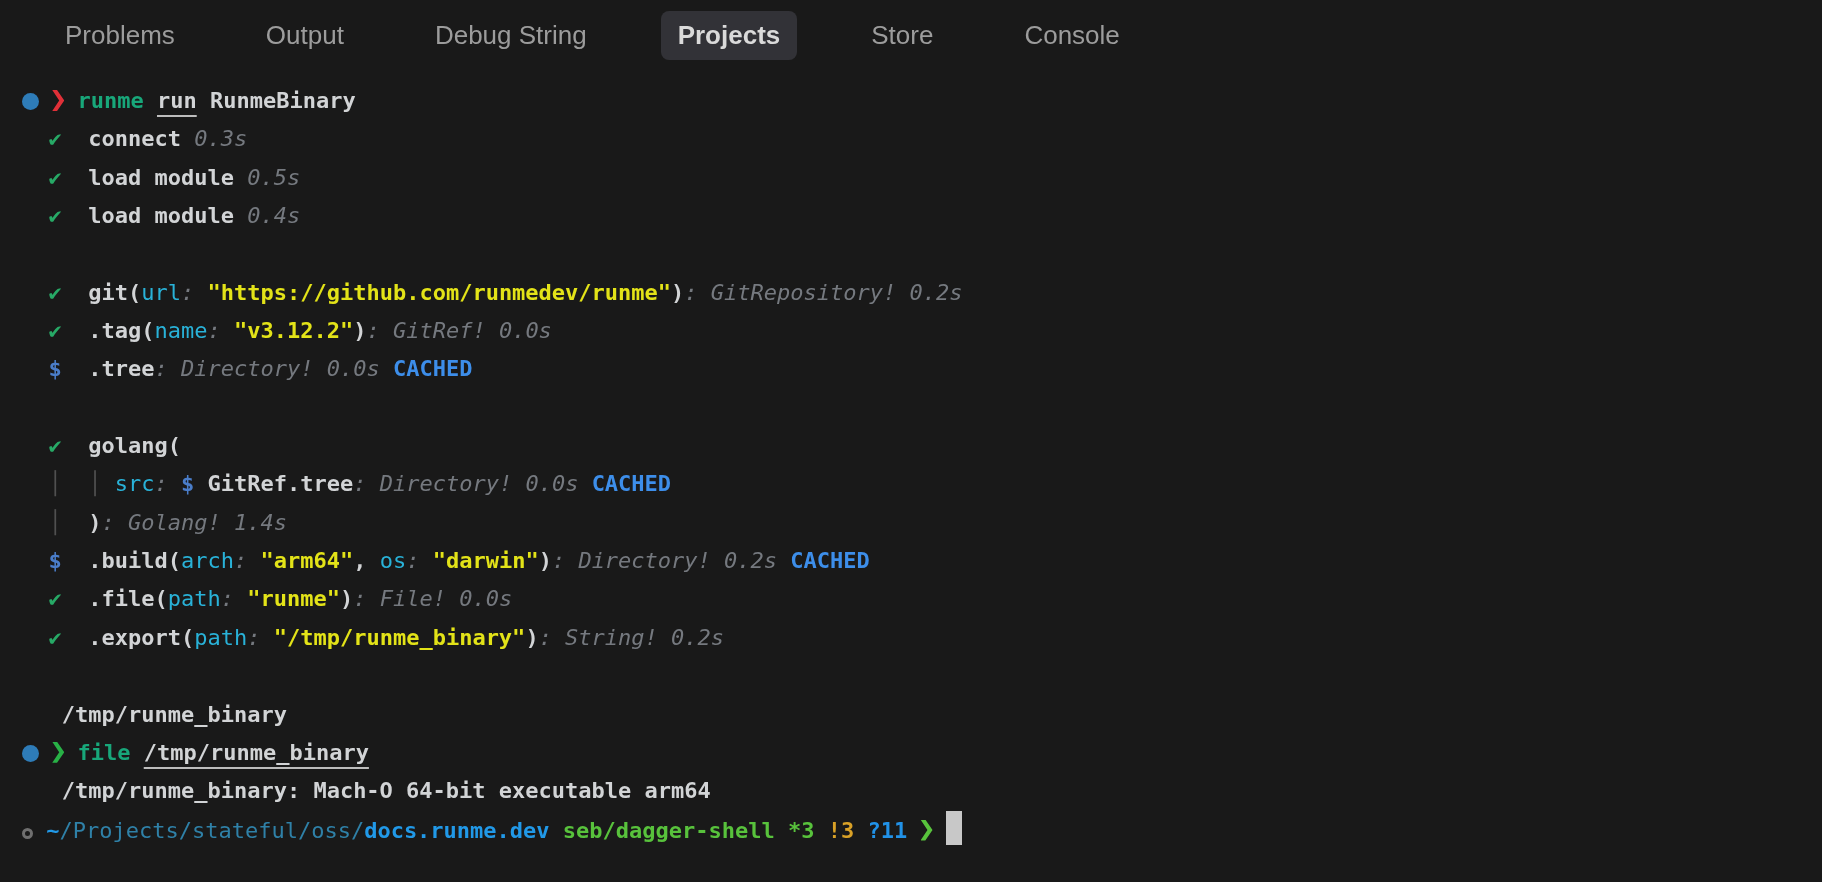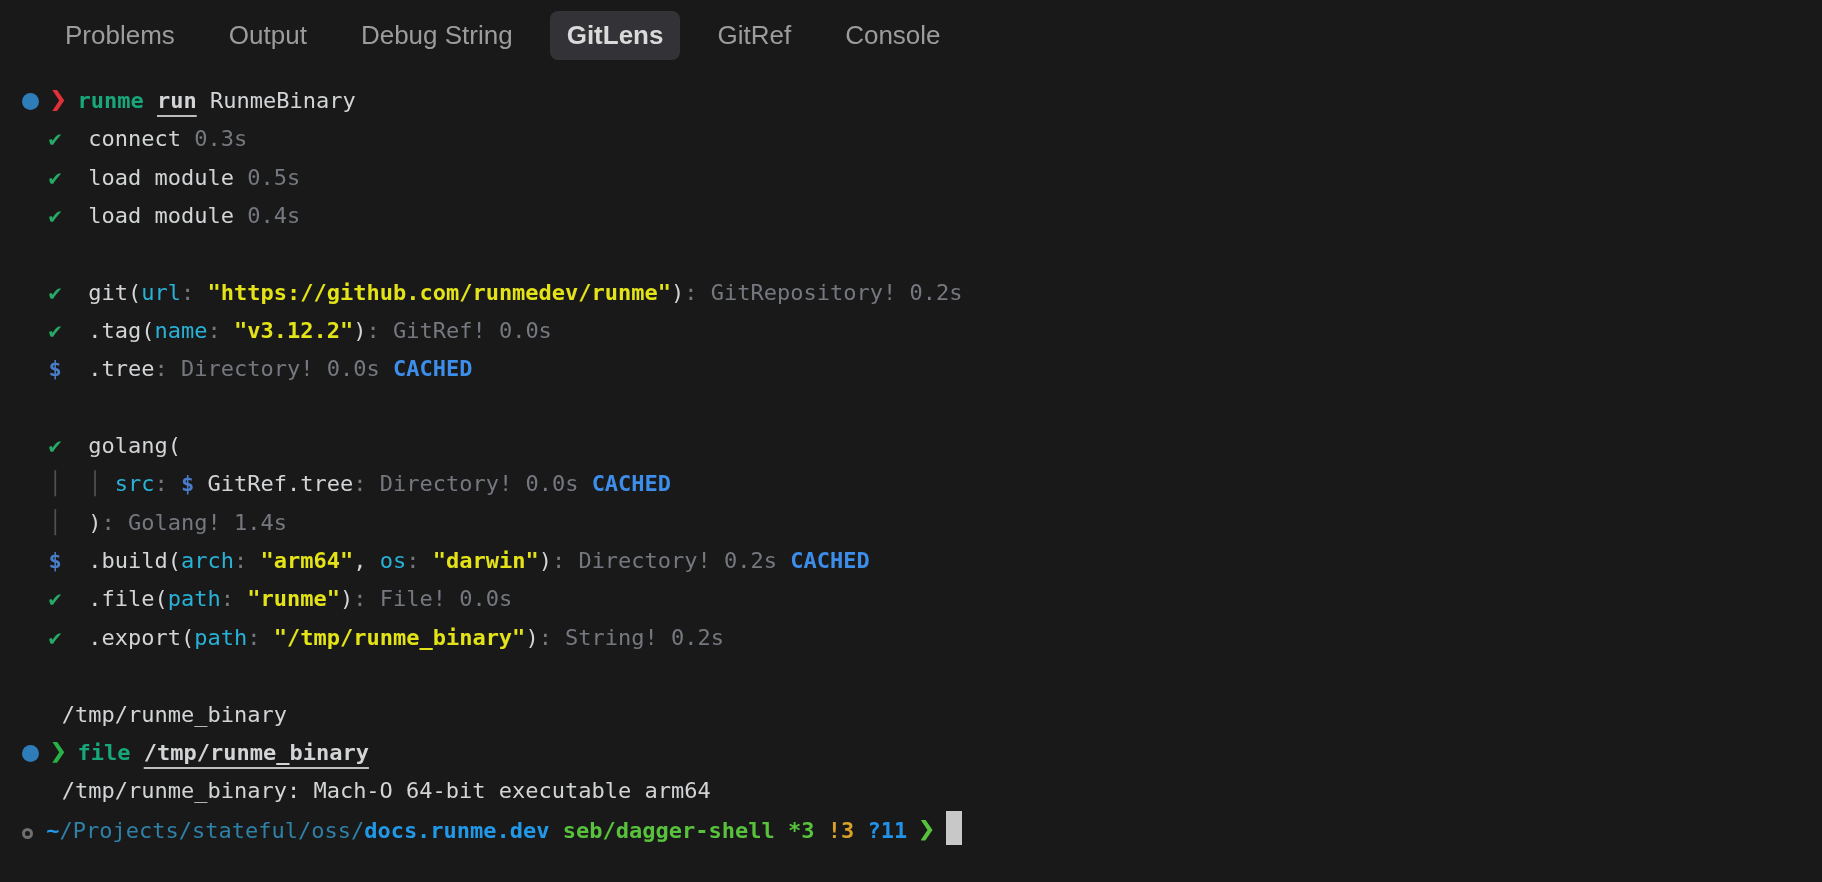--- a/index.html
+++ b/index.html
@@ -6,43 +6,43 @@
   html,body { margin:0; padding:0; }
   body {
     width:1822px; height:882px;
     background:var(--bg,#191919);
     overflow:hidden;
   }
   .panel { width:100%; height:100%; }
 
   
   .tabbar {
-    display:flex; align-items:center; gap:20px;
+    display:flex; align-items:center; gap:57px;
     height:70px; padding-left:48px;
     font-family:"Liberation Sans", sans-serif;
     font-size:26px; color:var(--tabInactive);
     user-select:none;
   }
   .tab { padding:9px 17px; border-radius:8px; cursor:pointer; white-space:nowrap; }
   .tab.active { background:var(--tabActiveBg); color:var(--tabActiveFg); font-weight:bold; }
 
   
   .term {
     padding:12px 0 0 22px;
     font-family:"DejaVu Sans Mono","DejaVu Sans",monospace;
     font-size:22px;
     white-space:pre;
   }
   .tline { height:38.35px; line-height:38.35px; }
 
-  .fg    { color:var(--fg); font-weight:normal; }
+  .fg    { color:var(--fg); font-weight:bold; }
   .fgu   { color:var(--fg); font-weight:bold; text-decoration:underline;
            text-underline-offset:7px; text-decoration-thickness:2px;
            text-decoration-color:rgba(230,230,230,.8);text-align:right; }
-  .gray  { color:var(--gray); }
+  .gray  { color:var(--gray);font-style:italic; }
   .check { color:var(--check); }
   .cmd   { color:var(--cmd); font-weight:bold; }
   .red   { color:var(--red); }
   .cyan  { color:var(--cyan); }
   .yellow{ color:var(--yellow); font-weight:bold; }
   .dollar{ color:var(--dollar); font-weight:bold; }
   .cached{ color:var(--cached); font-weight:bold; }
   .guide { color:var(--guide); }
   .pathdim   { color:var(--pathdim);margin-top:29px; }
   .pathbright{ color:var(--pathbright); font-weight:bold; }
@@ -60,18 +60,18 @@
   .cursor { width:16px; height:34px; background:var(--cursorC); vertical-align:-7px; }
 </style>
 </head>
 <body>
 
 <div class="panel">
   <div class="tabbar">
       <div class="tab">Problems</div>
       <div class="tab">Output</div>
       <div class="tab">Debug String</div>
-      <div class="tab active">GitLens</div>
-      <div class="tab">GitRef</div>
+      <div class="tab active">Projects</div>
+      <div class="tab">Store</div>
       <div class="tab">Console</div>
     </div>
   <div class="term"><div class="tline"><span class="shape dot"></span><span class="fg"> </span><span class="shape chev red"></span><span class="fg"> </span><span class="cmd">runme</span><span class="fg"> </span><span class="fgu">run</span><span class="fg"> RunmeBinary</span></div><div class="tline"><span class="fg">  </span><span class="check">✔</span><span class="fg">  </span><span class="fg">connect </span><span class="gray">0.3s</span></div><div class="tline"><span class="fg">  </span><span class="check">✔</span><span class="fg">  </span><span class="fg">load module </span><span class="gray">0.5s</span></div><div class="tline"><span class="fg">  </span><span class="check">✔</span><span class="fg">  </span><span class="fg">load module </span><span class="gray">0.4s</span></div><div class="tline"></div><div class="tline"><span class="fg">  </span><span class="check">✔</span><span class="fg">  </span><span class="fg">git(</span><span class="cyan">url</span><span class="gray">: </span><span class="yellow">"https://github.com/runmedev/runme"</span><span class="fg">)</span><span class="gray">: GitRepository! 0.2s</span></div><div class="tline"><span class="fg">  </span><span class="check">✔</span><span class="fg">  </span><span class="fg">.tag(</span><span class="cyan">name</span><span class="gray">: </span><span class="yellow">"v3.12.2"</span><span class="fg">)</span><span class="gray">: GitRef! 0.0s</span></div><div class="tline"><span class="fg">  </span><span class="dollar">$</span><span class="fg">  </span><span class="fg">.tree</span><span class="gray">: Directory! 0.0s </span><span class="cached">CACHED</span></div><div class="tline"></div><div class="tline"><span class="fg">  </span><span class="check">✔</span><span class="fg">  </span><span class="fg">golang(</span></div><div class="tline"><span class="fg">  </span><span class="guide">│</span><span class="fg">  </span><span class="guide">│</span><span class="fg"> </span><span class="cyan">src</span><span class="gray">: </span><span class="dollar">$</span><span class="fg"> </span><span class="fg">GitRef.tree</span><span class="gray">: Directory! 0.0s </span><span class="cached">CACHED</span></div><div class="tline"><span class="fg">  </span><span class="guide">│</span><span class="fg">  </span><span class="fg">)</span><span class="gray">: Golang! 1.4s</span></div><div class="tline"><span class="fg">  </span><span class="dollar">$</span><span class="fg">  </span><span class="fg">.build(</span><span class="cyan">arch</span><span class="gray">: </span><span class="yellow">"arm64"</span><span class="fg">, </span><span class="cyan">os</span><span class="gray">: </span><span class="yellow">"darwin"</span><span class="fg">)</span><span class="gray">: Directory! 0.2s </span><span class="cached">CACHED</span></div><div class="tline"><span class="fg">  </span><span class="check">✔</span><span class="fg">  </span><span class="fg">.file(</span><span class="cyan">path</span><span class="gray">: </span><span class="yellow">"runme"</span><span class="fg">)</span><span class="gray">: File! 0.0s</span></div><div class="tline"><span class="fg">  </span><span class="check">✔</span><span class="fg">  </span><span class="fg">.export(</span><span class="cyan">path</span><span class="gray">: </span><span class="yellow">"/tmp/runme_binary"</span><span class="fg">)</span><span class="gray">: String! 0.2s</span></div><div class="tline"></div><div class="tline"><span class="fg">   /tmp/runme_binary</span></div><div class="tline"><span class="shape dot"></span><span class="fg"> </span><span class="shape chev green2"></span><span class="fg"> </span><span class="cmd">file</span><span class="fg"> </span><span class="fgu">/tmp/runme_binary</span></div><div class="tline"><span class="fg">   /tmp/runme_binary: Mach-O 64-bit executable arm64</span></div><div class="tline"><span class="shape odot"></span><span class="fg"> </span><span class="pathbright">~</span><span class="pathdim">/Projects/stateful/oss/</span><span class="pathbright">docs.runme.dev</span><span class="fg"> </span><span class="lime">seb/dagger-shell</span><span class="fg"> </span><span class="lime">*3</span><span class="fg"> </span><span class="gold">!3</span><span class="fg"> </span><span class="qblue">?11</span><span class="fg"> </span><span class="shape chev lime"></span><span class="fg"> </span><span class="shape cursor"></span></div></div>
 </div>
 
 </body></html>

